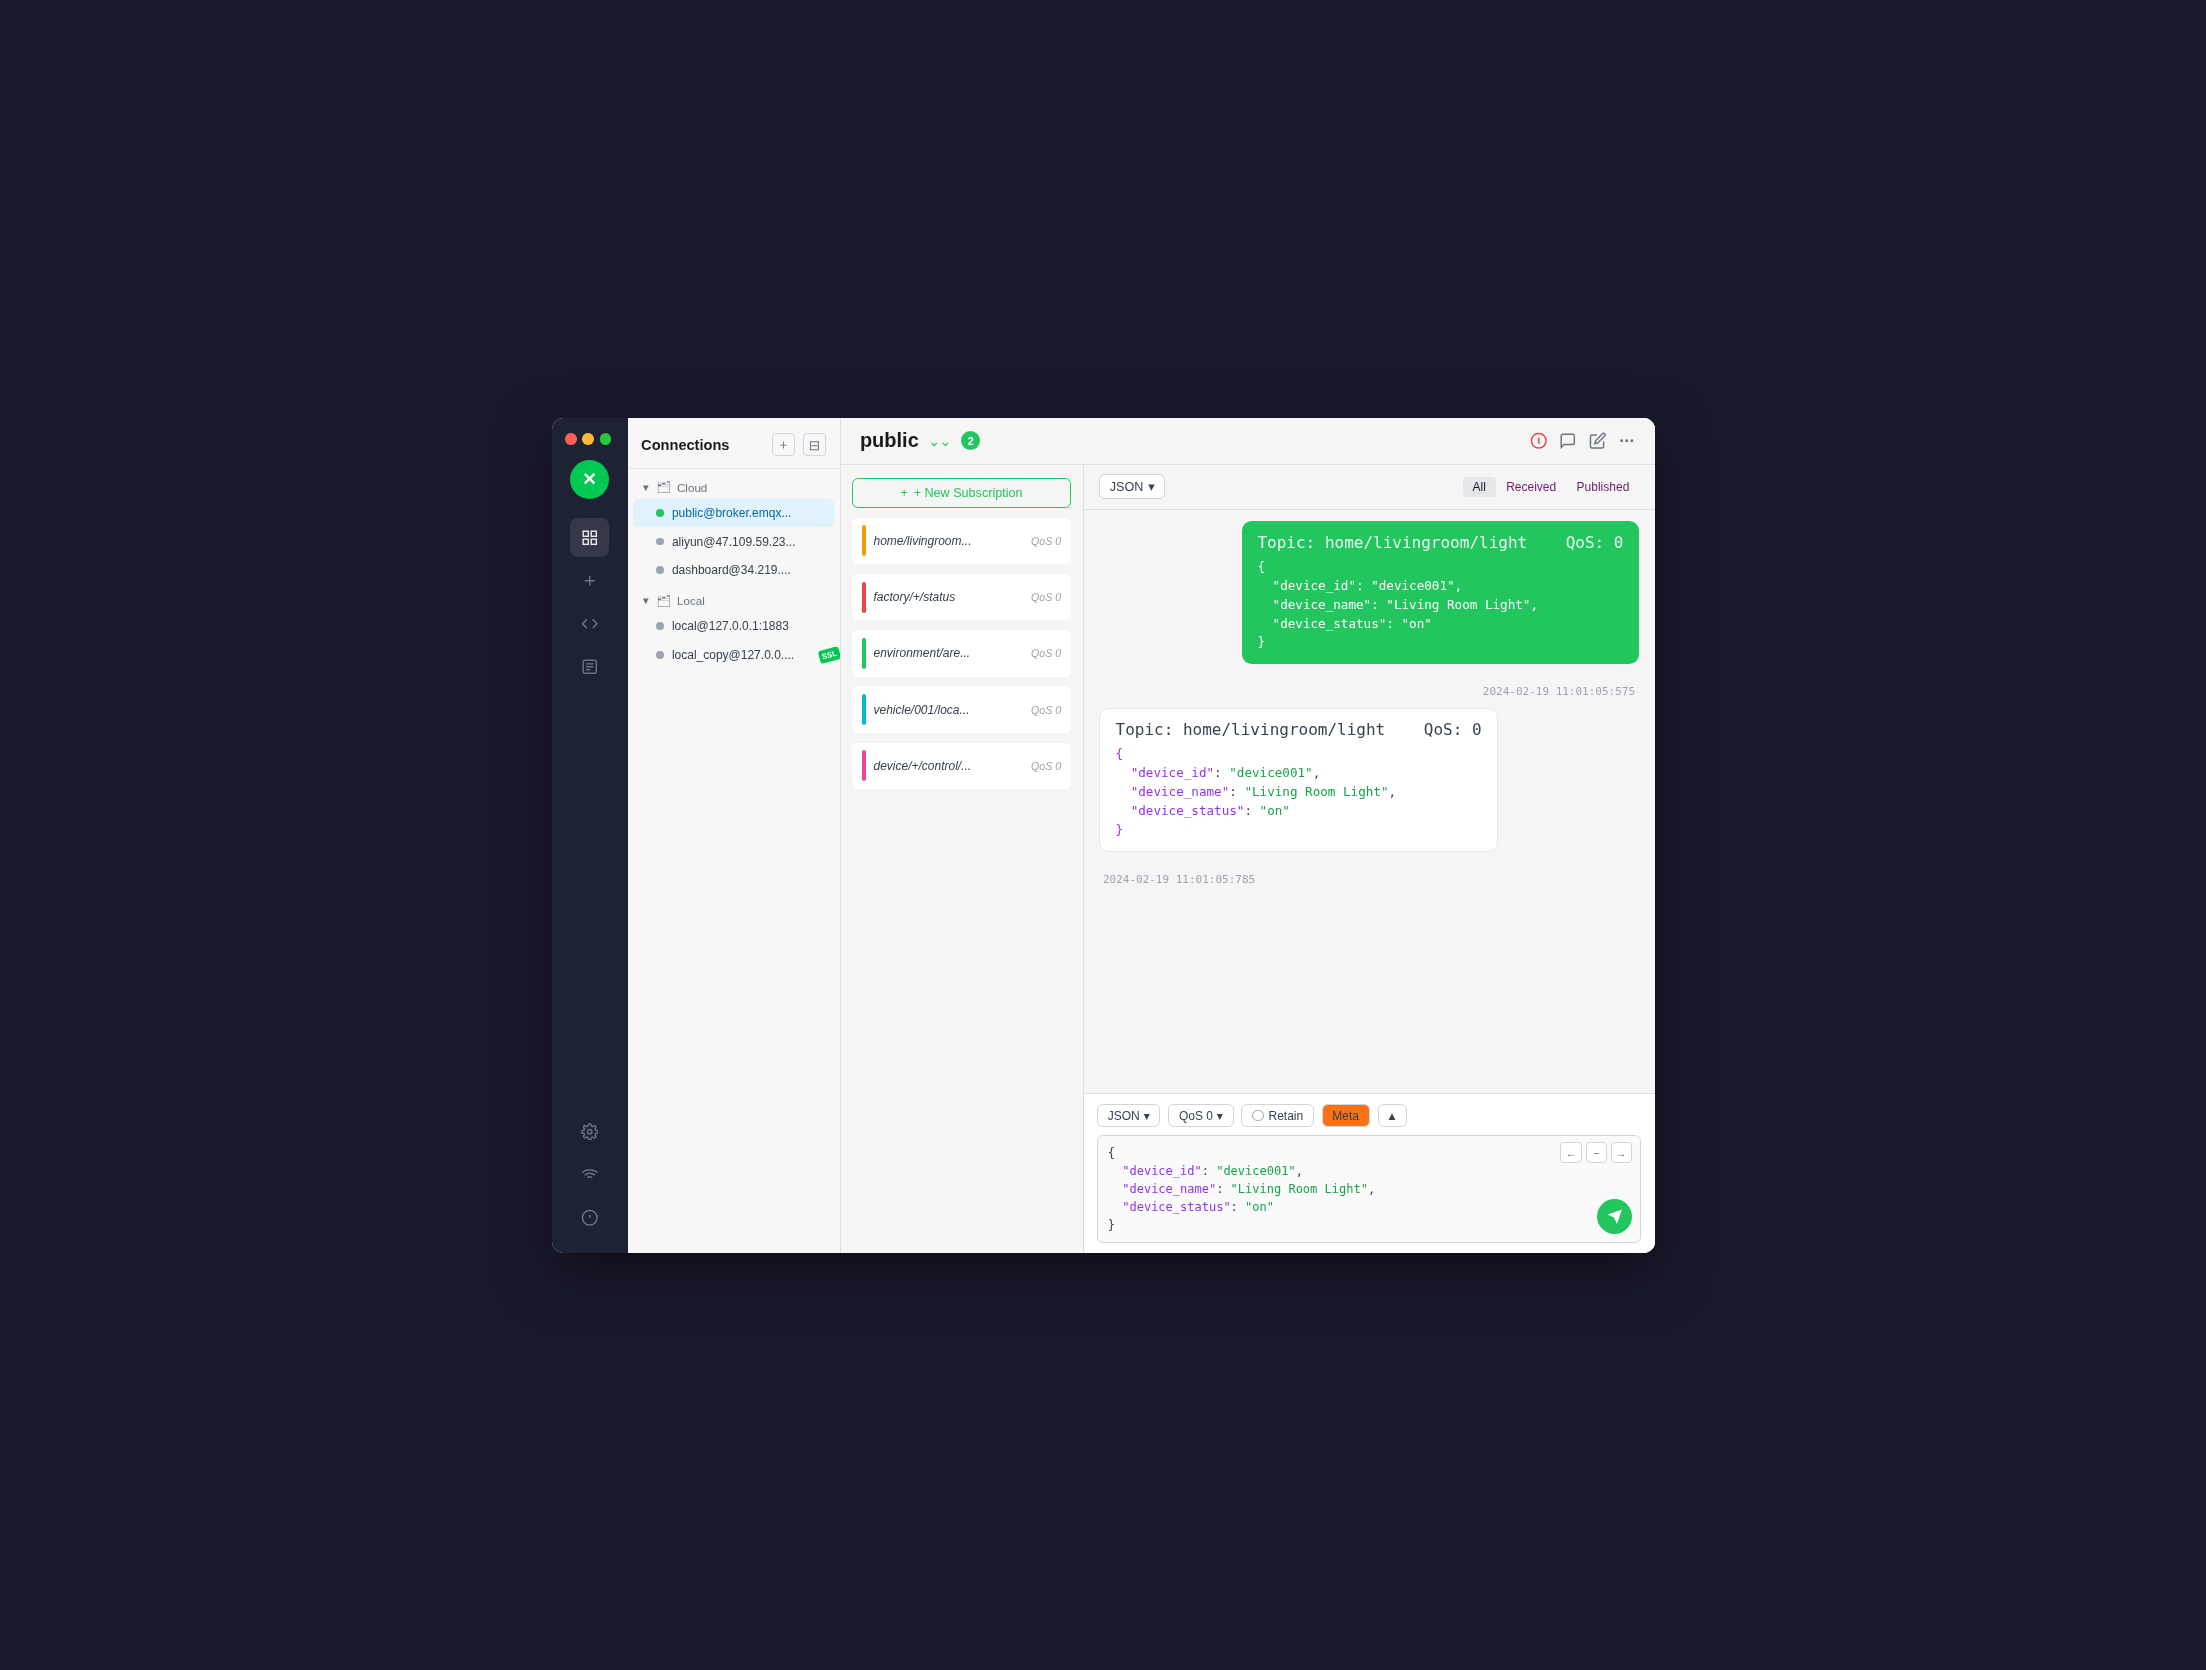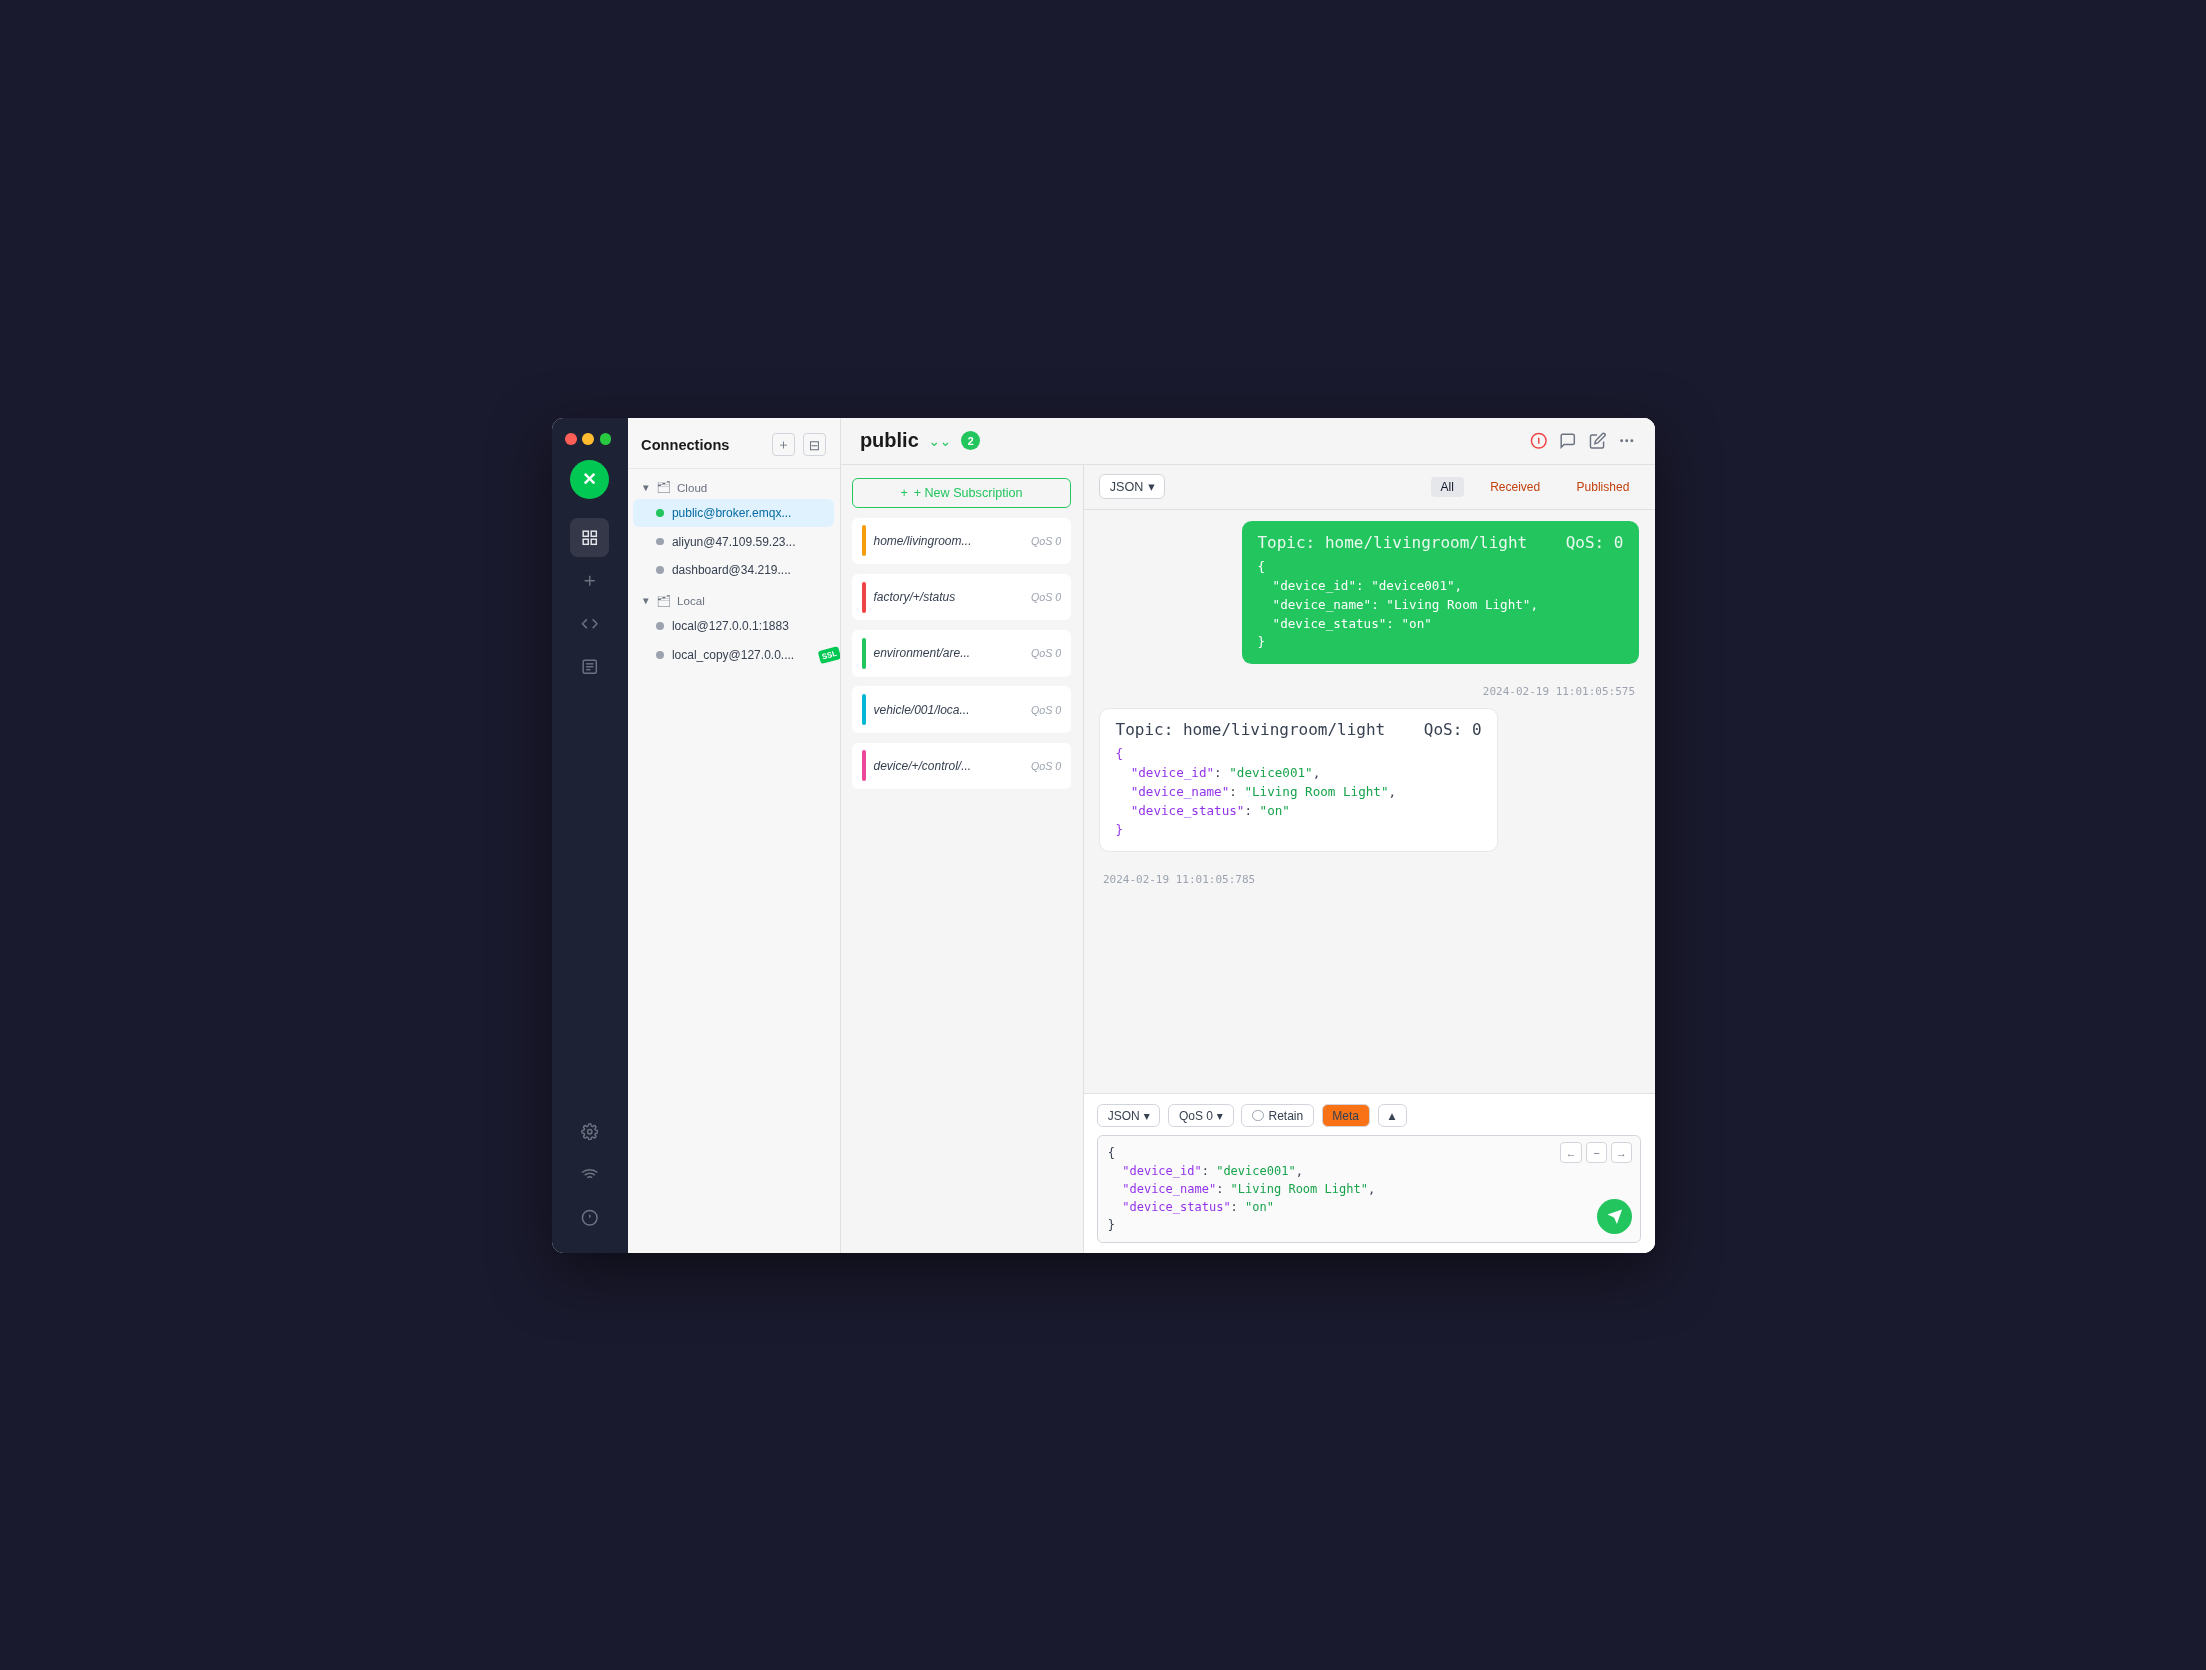--- a/index.html
+++ b/index.html
@@ -246,28 +246,28 @@
       border: 1px solid #d1d5db;
       border-radius: 5.8px;
       padding: 3.9px 9.7px;
       font-size: 12.6px;
       background: white;
       cursor: pointer;
       color: #374151;
     }
     .msg-filter-btns {
       margin-left: auto;
-      display: flex; gap: 17px; align-items: center;
+      display: flex; gap: 1px; align-items: center;
     }
     .filter-btn {
       padding: 2.9px 9.7px;
       border-radius: 3.9px;
       font-size: 12px;
       cursor: pointer;
-      color: #c2410c;
+      color: #701a75;
       border: none; background: transparent;
     }
     .filter-btn.active { background: #e5e7eb; color: #111827; font-weight: 500; }
     .messages-list {
       flex: 1;
       overflow-y: auto;
       padding: 11.6px 15.5px;
       display: flex;
       flex-direction: column;
       gap: 9.7px;

